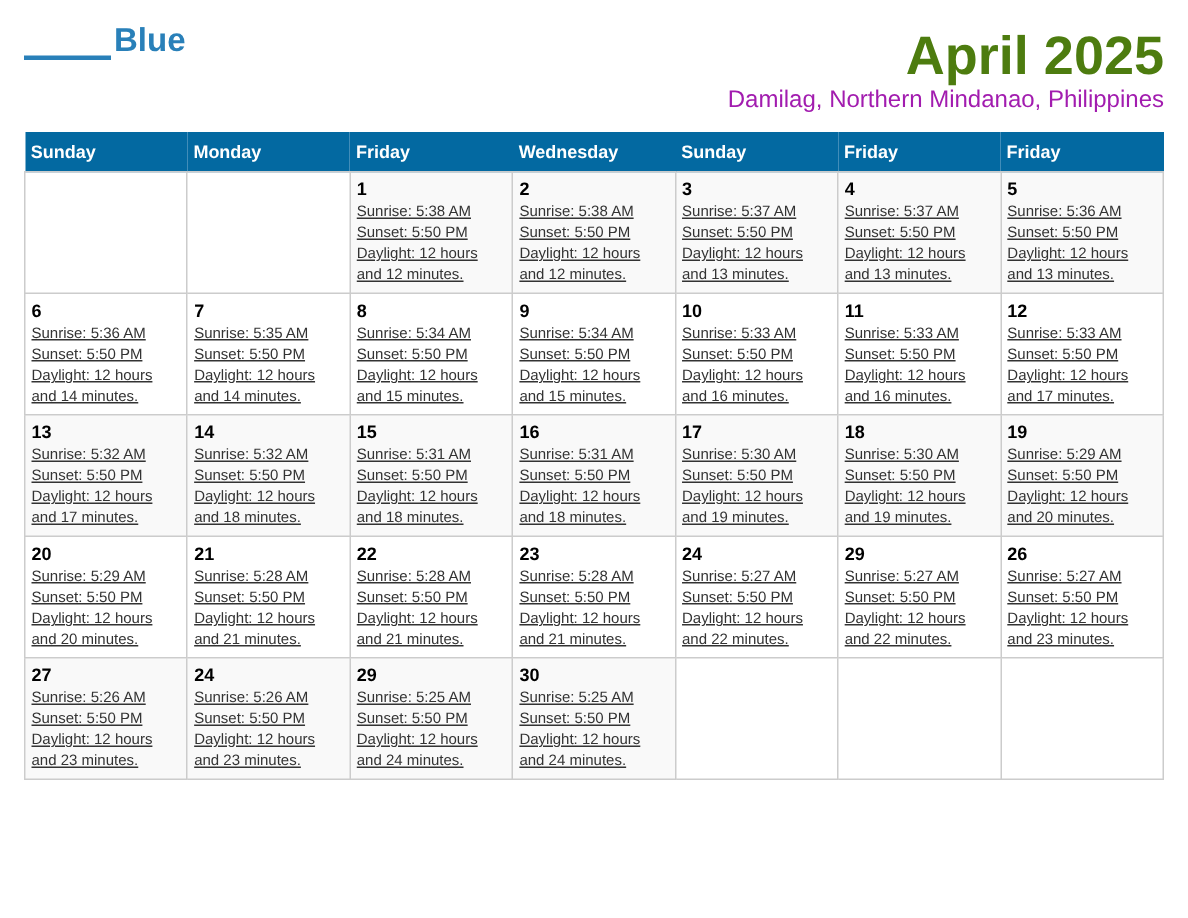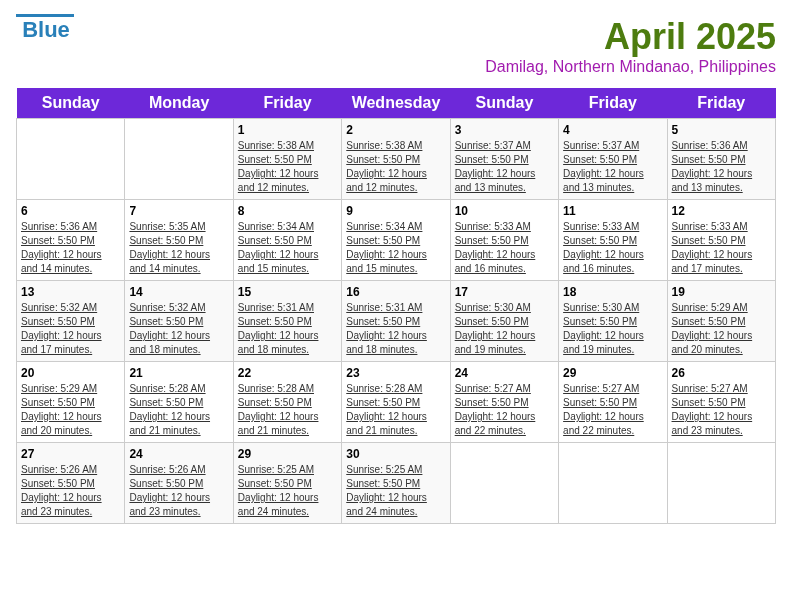--- a/index.html
+++ b/index.html
@@ -32,26 +32,26 @@
     .title-block .location {
       font-size: 16px;
       color: #a21caf;
     }
     table {
       width: 100%;
       border-collapse: collapse;
       font-size: 11px;
     }
     thead tr th {
-      background: #6d28d9;
+      background: #0369a1;
       color: #fff;
       font-weight: bold;
       padding: 6px 4px;
-      text-align: center;
-      font-size: 16px;
+      text-align: left;
+      font-size: 12px;
     }
     tbody tr td {
       border: 1px solid #ccc;
       vertical-align: top;
       padding: 4px;
       height: 78px;
       width: 108px;
       background: #fff;
     }
     tbody tr:nth-child(odd) td {
@@ -71,21 +71,21 @@
     }
     .empty-cell {
       background: #fff !important;
     }
   </style>
 </head>
 <body>
 
 <div class="header">
   <div class="logo">
-    <div style="display:flex; align-items:center; margin-top:-2px;flex-direction:column;">
+    <div style="display:flex; align-items:flex-end; margin-top:-2px;">
       <div style="width:58px; height:3px; background:#2980b9;"></div>
       <span style="font-size:22px; font-weight:bold; color:#2980b9; margin-left:2px;">Blue</span>
     </div>
   </div>
   <div class="title-block">
     <div class="month-year">April 2025</div>
     <div class="location">Damilag, Northern Mindanao, Philippines</div>
   </div>
 </div>
 

